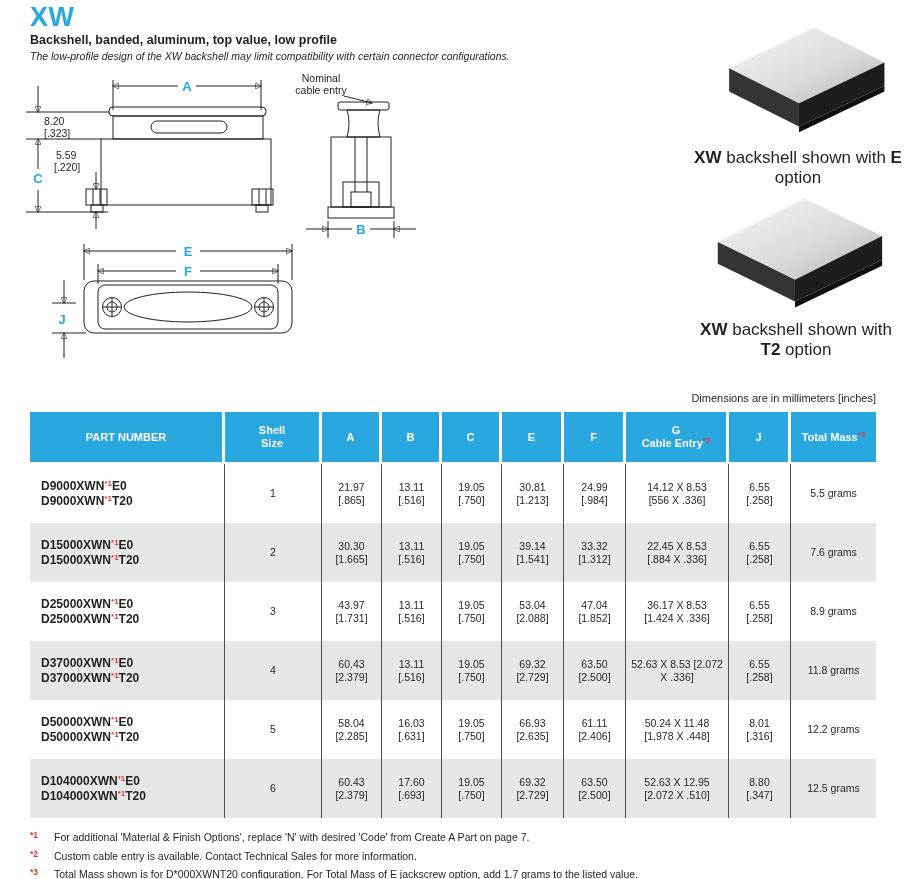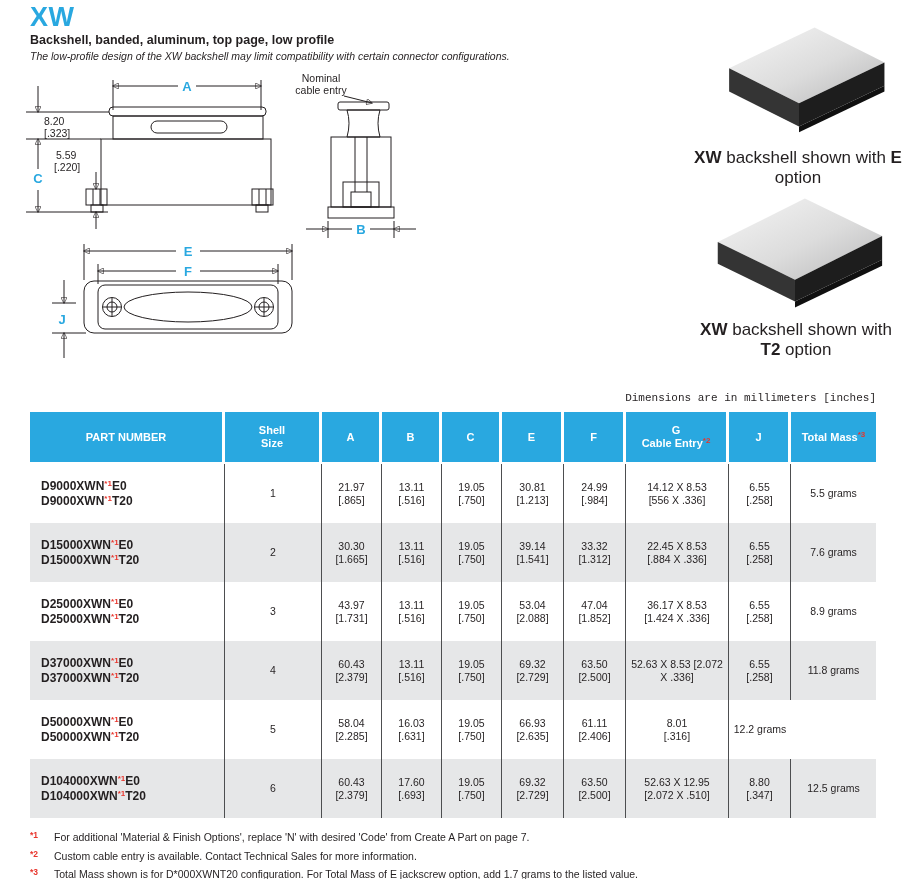--- a/index.html
+++ b/index.html
@@ -21,21 +21,21 @@
   text.cy { fill:var(--accent); font-weight:bold; font-size:13px; }
   
   .photo1 { left:700px; top:6px; }
   .photo2 { left:692px; top:176px; }
   .photo1 *, .photo2 * { stroke:none; }
   .caption { width:216px; text-align:center; font-size:17px; }
   .cap1 { left:690px; top:148px; }
   .cap2 { left:688px; top:320px; }
   .caption b { font-weight:bold; }
   
-  .units { top:392px; right:30px; font-size:11px;font-family:Liberation Mono, monospace; }
+  .units { top:392px; right:30px; font-size:11px; }
   
   .table { left:30px; top:412px; width:846px; }
   .grid-row { display:grid; grid-template-columns:195px 97px 60px 60px 60px 62px 62px 103px 62px 85px; }
   .thead { height:52px; border-bottom:2px solid #fff; }
   .th {
     background:var(--accent); color:#fff; font-weight:bold; font-size:11px; line-height:13px;
     display:flex; flex-direction:column; align-items:center; justify-content:center;
     border-right:3px solid #fff; text-align:center;
   }
   .th:last-child { border-right:none;text-align:center; }
@@ -51,21 +51,21 @@
   sup.red, .th sup.red { color:var(--red); font-size:8px; font-weight:bold; vertical-align:4px; line-height:0; }
   .pn sup.red { vertical-align:4px; }
   
   .footnotes { left:30px; top:827px; width:850px; font-size:10.5px; line-height:16.5px; }
   .fn-marker { color:var(--red); font-weight:bold; font-size:8.5px; vertical-align:3px; display:inline-block; width:24px; }
 </style>
 </head>
 <body>
 
 <div class="abs title">XW</div>
-<div class="abs subtitle">Backshell, banded, aluminum, top page, low profile</div>
+<div class="abs subtitle">Backshell, banded, aluminum, top value, low profile</div>
 <div class="abs note">The low-profile design of the XW backshell may limit compatibility with certain connector configurations.</div>
 
 <svg class="abs diagram" width="430" height="292" viewBox="0 0 430 292">
   <defs>
     <marker id="ah" viewBox="0 0 10 10" refX="9" refY="5" markerWidth="9" markerHeight="6" orient="auto-start-reverse">
       <path d="M0,0 L10,5 L0,10 z" fill="#231F20" stroke="none"></path>
     </marker>
   </defs>
 
   <g>
@@ -427,20 +427,24 @@
       </div>
     <div class="td">
         <span>66.93</span>
         <span>[2.635]</span>
       </div>
     <div class="td">
         <span>61.11</span>
         <span>[2.406]</span>
       </div>
     <div class="td">
+        <span>50.24 X 11.48</span>
+        <span>[1.978 X .448]</span>
+      </div>
+    <div class="td">
         <span>8.01</span>
         <span>[.316]</span>
       </div>
     <div class="td">
         <span>12.2 grams</span>
       </div>
   </div>
 
   <div class="grid-row row alt">
     <div class="td pn">

